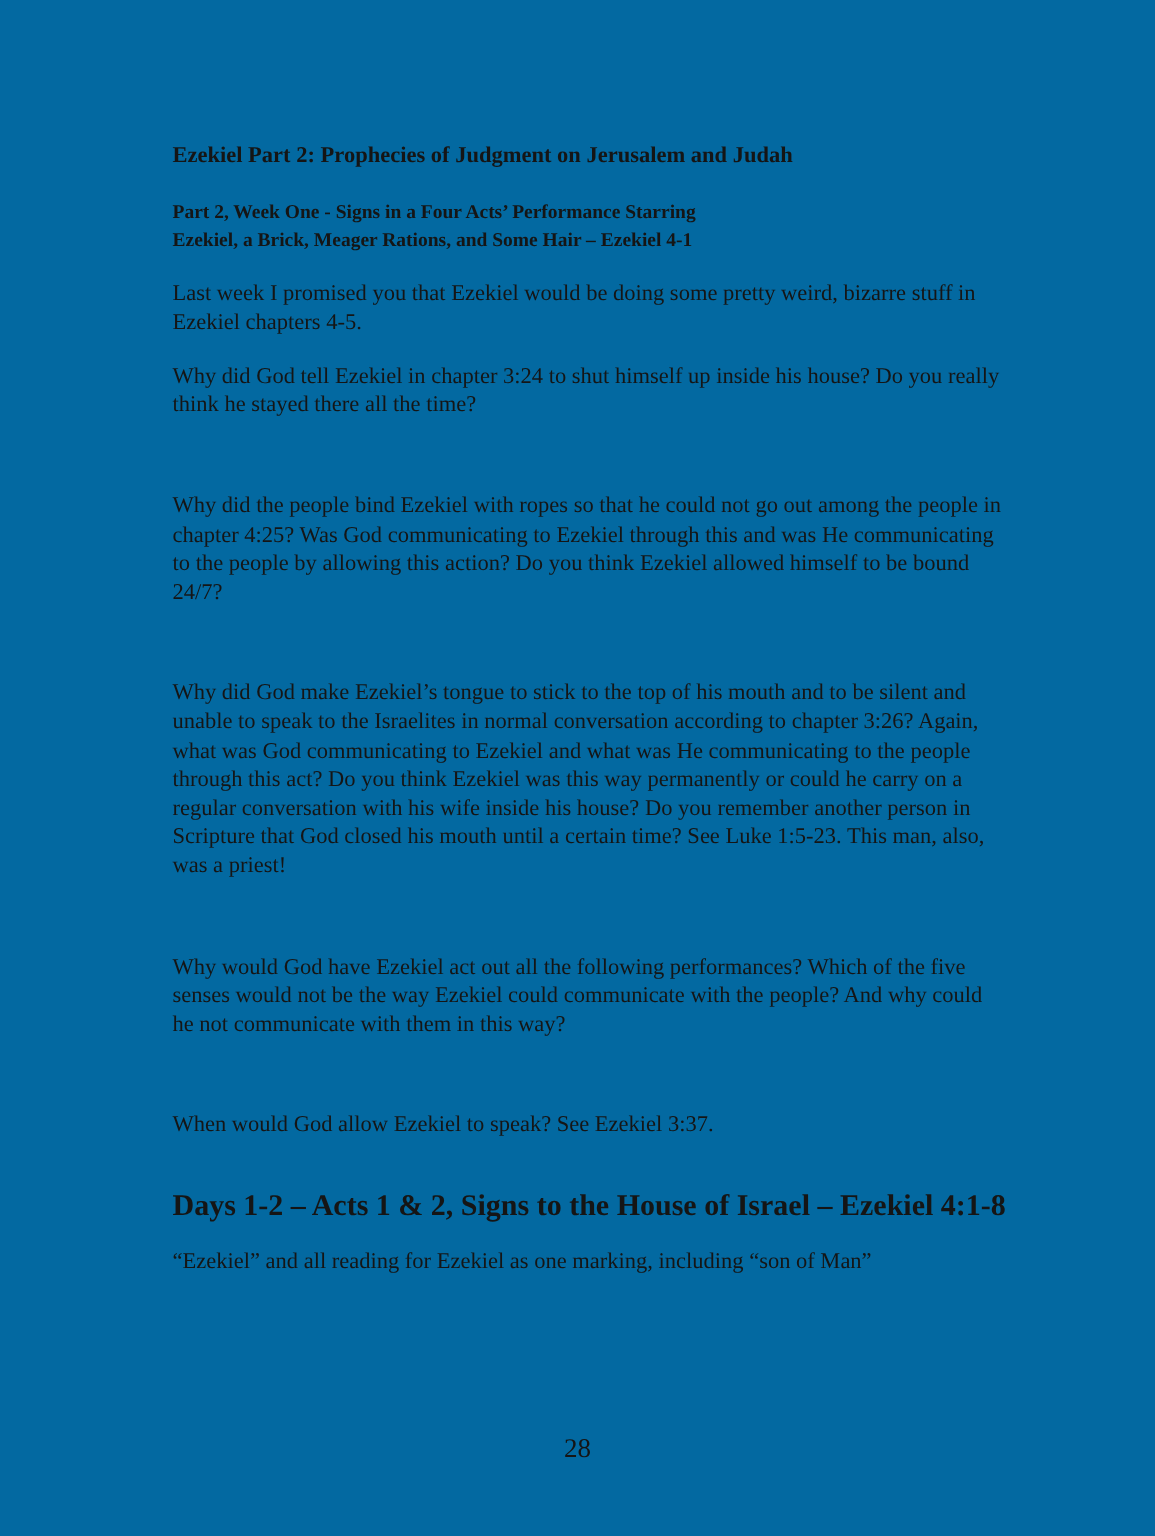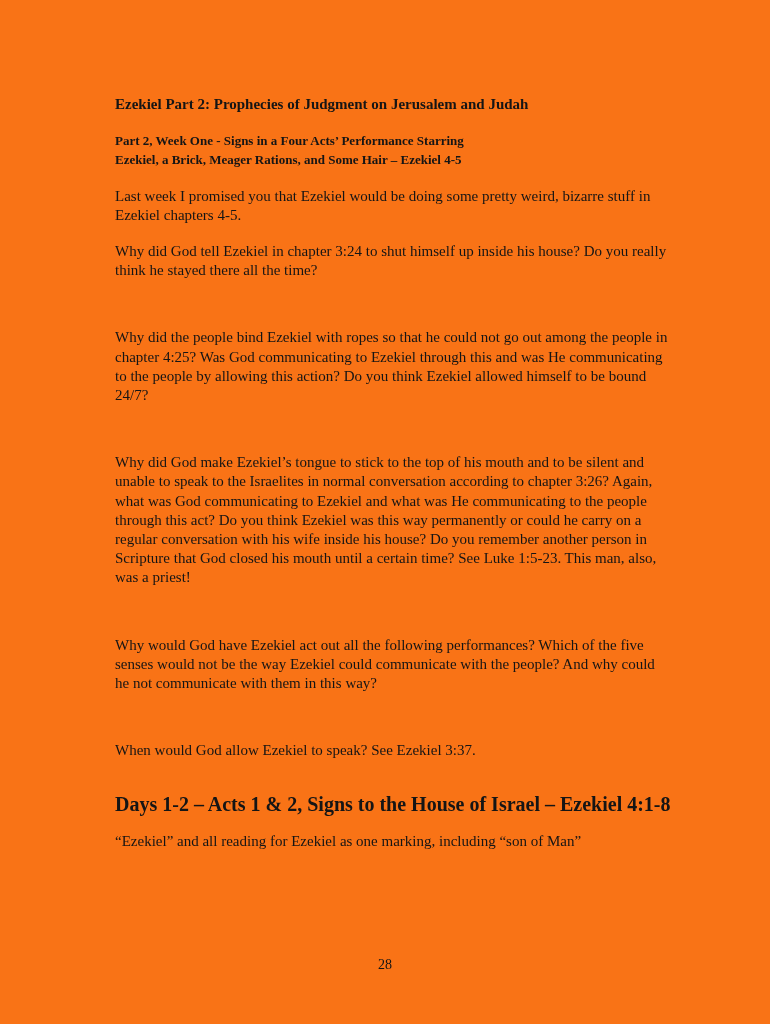--- a/index.html
+++ b/index.html
@@ -11,21 +11,21 @@
   body {
     font-family: "Liberation Serif", "DejaVu Serif", serif;
     color: #151515;
     position: relative;
     overflow: hidden;
   }
   .page {
     position: relative;
     width: 770px;
     height: 1024px;
-    background: #f97316;
+    background: #0369a1;
   }
   .content {
     position: absolute;
     left: 115px;
     top: 95px;
     width: 556px;
     font-size: 15px;
     line-height: 19.2px;
     text-align: left;
   }
@@ -49,35 +49,35 @@
   }
   p { margin: 0; }
   .gap-normal { margin-top: 17px; }
   .gap-answer { margin-top: 48px; }
   .footer {
     position: absolute;
     top: 956px;
     left: 0;
     width: 770px;
     text-align: center;
-    font-size: 14px;
+    font-size: 18px;
     line-height: 18px;
   }
 </style>
 </head>
 <body>
 
 <div class="page">
   <div class="content">
 
     <h1 class="doc-title">Ezekiel Part 2: Prophecies of Judgment on Jerusalem and Judah</h1>
 
     <h2 class="doc-subtitle">
       <span class="line">Part 2, Week One - Signs in a Four Acts’ Performance Starring</span>
-      <span class="line">Ezekiel, a Brick, Meager Rations, and Some Hair – Ezekiel 4-5</span>
+      <span class="line">Ezekiel, a Brick, Meager Rations, and Some Hair – Ezekiel 4-1</span>
     </h2>
 
     <p class="gap-normal">Last week I promised you that Ezekiel would be doing some pretty weird, bizarre stuff in Ezekiel chapters 4-5.</p>
 
     <p class="gap-normal">Why did God tell Ezekiel in chapter 3:24 to shut himself up inside his house? Do you really think he stayed there all the time?</p>
 
     <p class="gap-answer">Why did the people bind Ezekiel with ropes so that he could not go out among the people in chapter 4:25? Was God communicating to Ezekiel through this and was He communicating to the people by allowing this action? Do you think Ezekiel allowed himself to be bound 24/7?</p>
 
     <p class="gap-answer">Why did God make Ezekiel’s tongue to stick to the top of his mouth and to be silent and unable to speak to the Israelites in normal conversation according to chapter 3:26?  Again, what was God communicating to Ezekiel and what was He communicating to the people through this act? Do you think Ezekiel was this way permanently or could he carry on a regular conversation with his wife inside his house?  Do you remember another person in Scripture that God closed his mouth until a certain time? See Luke 1:5-23. This man, also, was a priest!</p>
 

